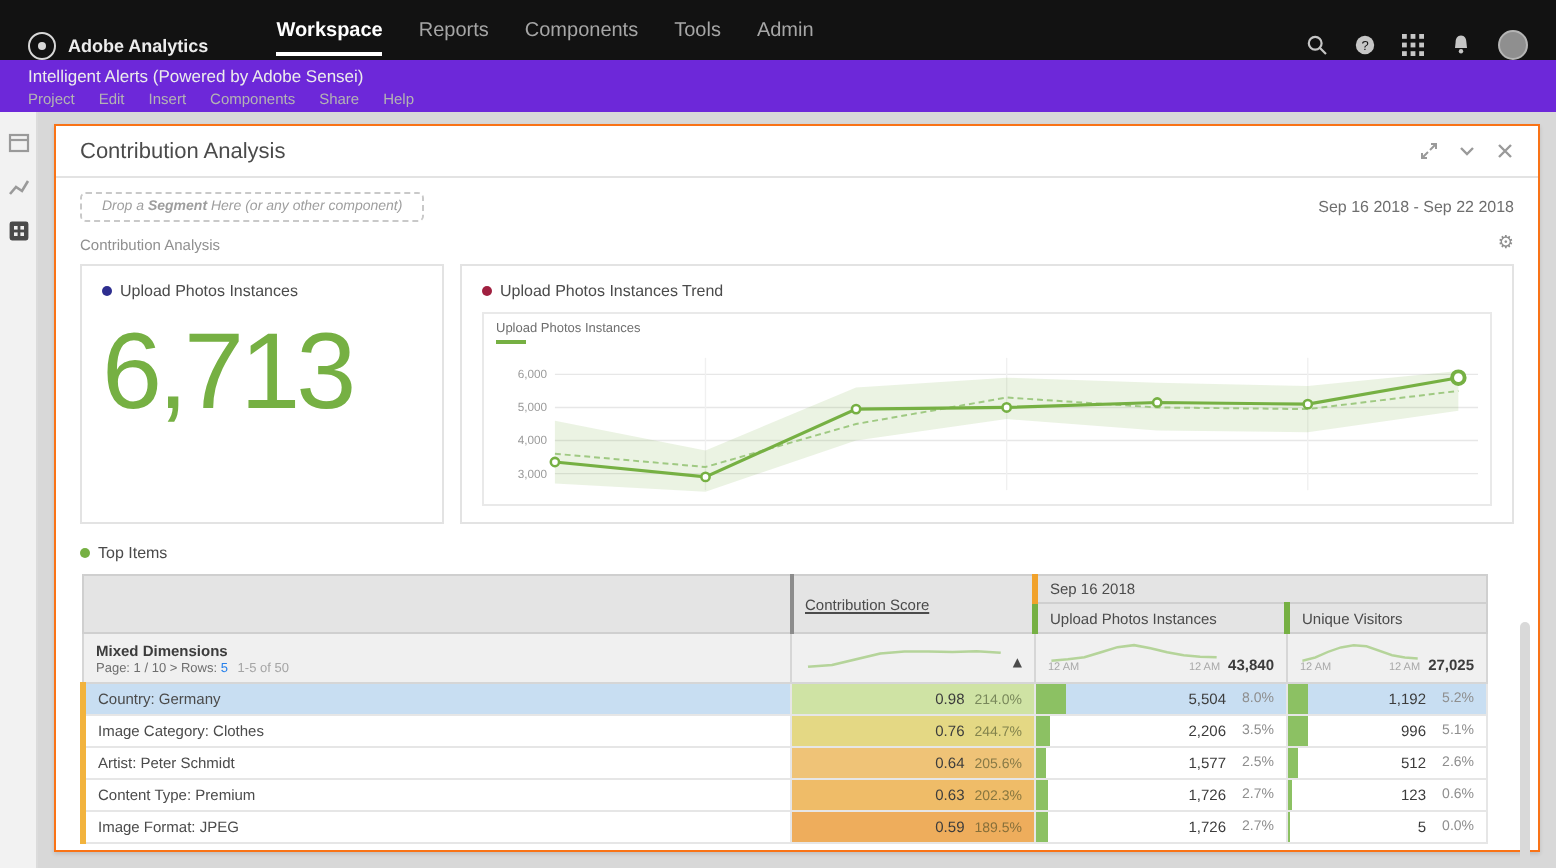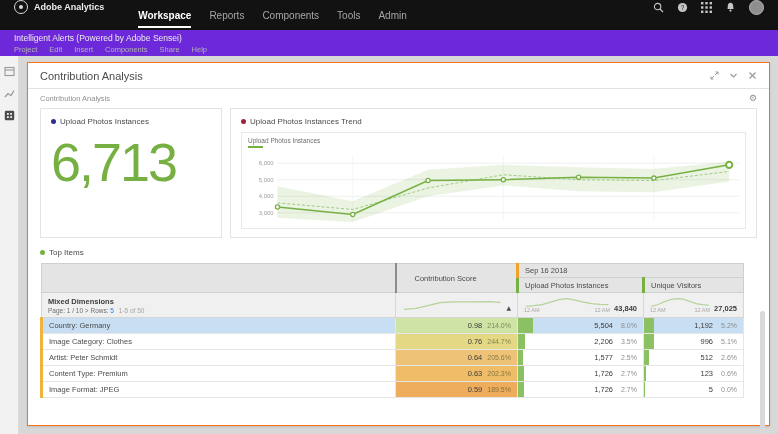--- a/index.html
+++ b/index.html
@@ -1,20 +1,20 @@
 <!DOCTYPE html>
 <html><head>
 <meta charset="utf-8">
 <style>
   * { box-sizing: border-box; margin: 0; padding: 0; }
   body { margin: 0; background: #fff; font-family: "Liberation Sans", sans-serif; }
   .screen { position: relative; width: 778px; height: 434px; background: #d8d8d8; overflow: hidden; }
 
   
-  .topbar { display: flex; align-items: flex-start; height: 30px; background: #121212; padding: 0 14px; }
+  .topbar { display: flex; align-items: flex-end; height: 30px; background: #121212; padding: 0 14px; }
   .brand { display: flex; align-items: center; gap: 6px; }
   .logo { width: 14px; height: 14px; border: 1.5px solid #d8d8d8; border-radius: 50%; position: relative; }
   .logo::after { content:""; position:absolute; left:3.5px; top:3.5px; width:4px; height:4px; border-radius:50%; background:#d8d8d8; }
   .brand-name { font-size: 9px; font-weight: bold; color: #ececec; }
   .topnav { display: flex; gap: 18px; margin-left: 34px; height: 30px; }
   .topnav-item { display: flex; align-items: center; font-size: 10px; color: #a6a6a6; position: relative; cursor: default; }
   .topnav-item.active { color: #ffffff; font-weight: bold; }
   .topnav-item.active::after { content:""; position:absolute; left:0; right:0; bottom:2px; height:2px; background:#fff; }
   .topbar-right { margin-left: auto; display: flex; align-items: center; gap: 13px; color: #c6c6c6; }
   .tb-icon { width: 11px; height: 11px; display: inline-flex; }
@@ -60,21 +60,21 @@
   .legend-label { font-size: 6.5px; color: #6e6e6e; }
   .legend-swatch { width: 15px; height: 2px; margin: 2px 0 1px; }
   .trend-svg { flex: 1; width: 100%; height: 100%; }
 
   
   .topitems { padding: 0 12px; flex: 1; }
   .section-title { display: flex; align-items: center; gap: 4px; font-size: 8px; color: #4b4b4b; margin: 2px 0 6px; }
   table.ti { border-collapse: collapse; table-layout: fixed; width: 702px; }
   table.ti td { font-size: 7.5px; color: #4b4b4b; }
   .h-blank { background: #e4e4e4; border: 1px solid #cfcfcf; border-right: 2px solid #8c8c8c; }
-  .h-score { background: #e4e4e4; border: 1px solid #cfcfcf; padding: 2px 18px; vertical-align: middle; }
+  .h-score { background: #e4e4e4; border: 1px solid #cfcfcf; padding: 2px 6px; vertical-align: middle; text-decoration: underline; }
   .h-group { background: #e4e4e4; border: 1px solid #cfcfcf; border-left: 3px solid #f1a22b; padding: 2px 6px; height: 13px; }
   .h-metric { background: #e4e4e4; border: 1px solid #cfcfcf; border-left: 3px solid #76b043; padding: 2px 6px; height: 15px; }
 
   .sub-row td { background: #f0f0f0; border: 1px solid #d6d6d6; height: 25px; padding: 2px 6px; }
   .mixed-title { font-weight: bold; font-size: 7.5px; color: #3c3c3c; }
   .mixed-sub { font-size: 6.5px; color: #6e6e6e; margin-top: 1px; }
   .mixed-sub .rows-num { color: #2680eb; }
   .mixed-sub .range { color: #a5a5a5; margin-left: 3px; }
   .spark-wrap { display: flex; align-items: flex-end; gap: 4px; }
   .spark-col { flex: 1; display: flex; flex-direction: column; }
@@ -209,20 +209,26 @@
                 </svg>
             </span>
             <span class="ph-icon">
               <svg viewBox="0 0 9 9">
                   <path d="M1.5 1.5 L7.5 7.5 M7.5 1.5 L1.5 7.5" stroke="currentColor" stroke-width="1.2"></path>
                 </svg>
             </span>
           </div>
         </div>
 
+        <div class="toolbar">
+          <div class="dropzone">
+            <span>Drop a </span><b>Segment</b><span> Here (or any other component)</span>
+          </div>
+          <span class="daterange">Sep 16 2018 - Sep 22 2018</span>
+        </div>
 
         <div class="sublabel-row">
           <span class="sublabel">Contribution Analysis</span>
           <span class="gear">⚙</span>
         </div>
 
         <div class="cards">
 
           <div class="card summary-card">
             <div class="card-title">

